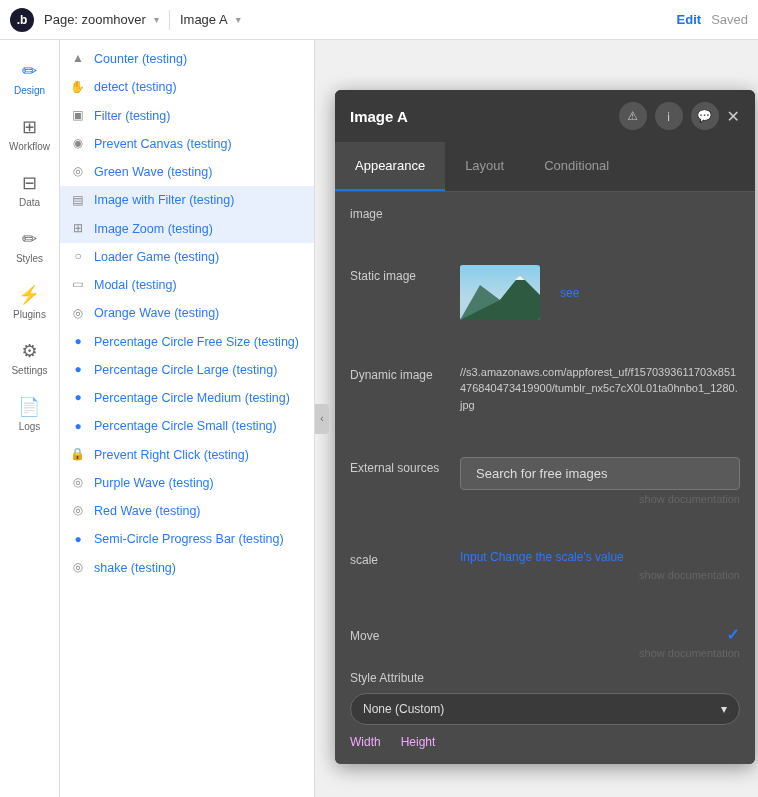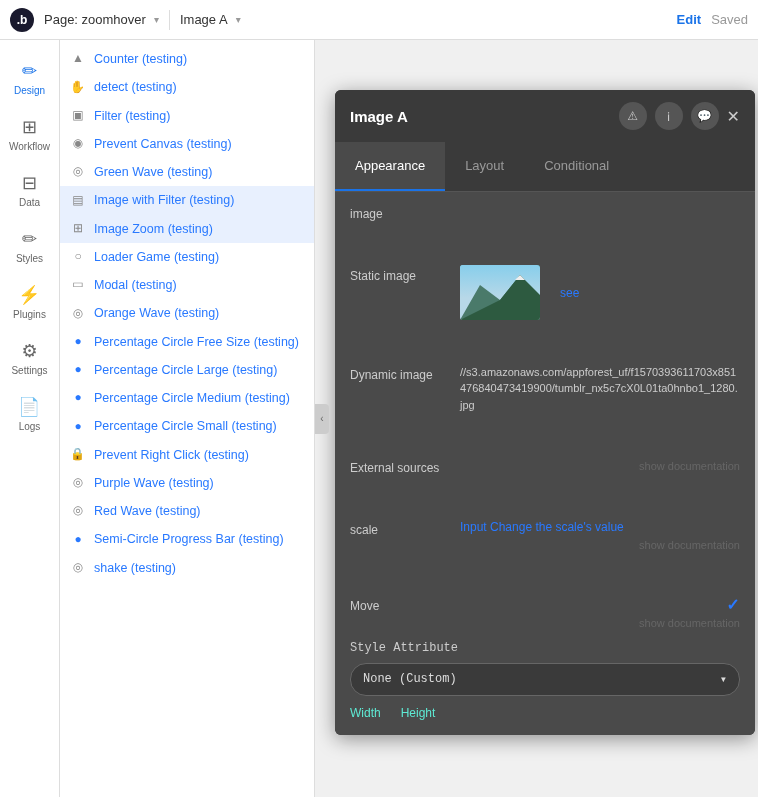--- a/index.html
+++ b/index.html
@@ -112,21 +112,21 @@
 
     .style-attr-label { color: #ccc; font-size: 12px; margin-bottom: 8px; }
     .style-select {
       background: #3a3a3a; border: 1px solid #666; border-radius: 16px;
       padding: 8px 12px; color: #ddd; font-size: 12px; width: 100%;
       display: flex; align-items: center; justify-content: space-between; cursor: pointer;
     }
 
     .bottom-row { display: flex; gap: 20px; margin-top: 10px; }
     .bottom-field { display: flex; flex-direction: column; gap: 4px; }
-    .bottom-field-label { color: #5eead4; font-size: 12px; }
+    .bottom-field-label { color: #f0abfc; font-size: 12px; }
 
     
     .red-arrow {
       position: absolute; top: 95px; left: 260px;
       width: 120px; height: 80px; pointer-events: none;
     }
 
     
     .component-list::-webkit-scrollbar { width: 5px; }
     .component-list::-webkit-scrollbar-track { background: #f0f0f0; }
@@ -337,20 +337,21 @@
         <div class="panel-row">
           <span class="panel-row-label">Dynamic image</span>
           <div style="flex:1;">
             <span class="dynamic-image-text">//s3.amazonaws.com/appforest_uf/f1570393611703x851476840473419900/tumblr_nx5c7cX0L01ta0hnbo1_1280.jpg</span>
           </div>
         </div>
 
         <div class="panel-row">
           <span class="panel-row-label">External sources</span>
           <div style="flex:1;">
+            <button class="search-btn">Search for free images</button>
             <span class="show-doc">show documentation</span>
           </div>
         </div>
 
         <div class="panel-row">
           <span class="panel-row-label">scale</span>
           <div style="flex:1;">
             <span class="scale-link">Input Change the scale's value</span>
             <span class="show-doc">show documentation</span>
           </div>
@@ -359,21 +360,21 @@
         <div class="panel-row">
           <span class="panel-row-label">Move</span>
           <div style="flex:1;">
             <div class="move-check">
               <span class="check-mark">✓</span>
             </div>
             <span class="show-doc">show documentation</span>
           </div>
         </div>
 
-        <div style="margin-bottom: 10px; font-family: Liberation Mono, monospace;">
+        <div style="margin-bottom: 10px;">
           <div class="style-attr-label">Style Attribute</div>
           <div class="style-select">
             <span>None (Custom)</span>
             <span>▾</span>
           </div>
         </div>
 
         <div class="bottom-row">
           <div class="bottom-field">
             <span class="bottom-field-label">Width</span>

